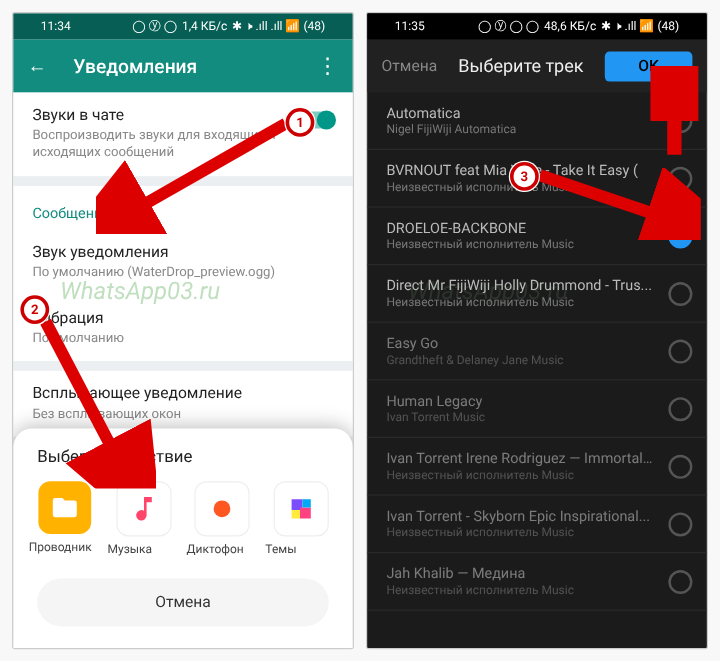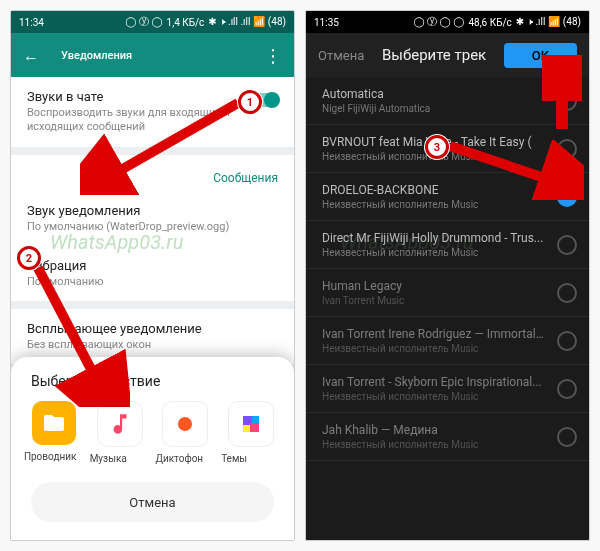--- a/index.html
+++ b/index.html
@@ -22,53 +22,53 @@
     display: flex;
     flex-direction: column;
   }
   
   .phone.left { background: #eceff1; }
   .statusbar {
     height: 22px;
     display: flex;
     align-items: center;
     justify-content: space-between;
-    padding: 0 8px;
+    padding: 0 23px;
     font-size: 10px;
   }
   .phone.left .statusbar { background: #075e54; color: #fff; }
   .phone.right .statusbar { background: #000; color: #fff; gap: 28px; }
   .statusbar .right { display:flex; gap:4px; align-items:center; }
   .appbar {
     height: 44px;
     background: #128c7e;
     color: #fff;
     display: flex;
     align-items: center;
     padding: 0 12px;
     gap: 22px;
   }
-  .appbar .title { font-size: 11px; font-weight: 500; flex:1; }
+  .appbar .title { font-size: 16px; font-weight: 500; flex:1; }
   .appbar .more  { font-size: 18px; }
   .left .content { padding: 0; overflow:hidden; }
   .block { background:#fff; }
   .row { padding: 12px 16px; }
   .row .t1 { font-size: 13px; color:#222; }
   .row .t2 { font-size: 11px; color:#888; margin-top:2px; line-height:1.3; }
   .toggle-row { display:flex; align-items:flex-start; }
   .toggle-row .txt { flex:1; }
   .switch {
     width: 30px; height: 14px; background:#7fcac1; border-radius:10px;
     position:relative; margin-top:4px;
   }
   .switch::after {
     content:""; width:16px; height:16px; background:#009688; border-radius:50%;
     position:absolute; right:-2px; top:-1px;
   }
-  .sect-label { padding: 16px 16px 6px; font-size:12px; color:#128c7e;text-align:right; }
+  .sect-label { padding: 16px 16px 6px; font-size:12px; color:#128c7e; }
   .divider { height:8px; background:#eceff1; }
   .sheet {
     position:absolute; bottom:0; left:0; right:0;
     background:#fff; border-radius:16px 16px 0 0;
     box-shadow: 0 -2px 16px rgba(0,0,0,.25);
     padding: 14px 10px 18px;
   }
   .sheet .stitle { font-size:14px; padding:2px 10px 12px; color:#222; }
   .apps { display:flex; justify-content:space-around; }
   .app { font-size:10px; color:#444; width:60px; }
@@ -246,20 +246,25 @@
         <div class="radio"></div>
       </div>
       <div class="track">
         <div class="a">DROELOE-BACKBONE</div>
         <div class="b">Неизвестный исполнитель Music</div>
         <div class="radio sel"></div>
       </div>
       <div class="track">
         <div class="a">Direct Mr FijiWiji Holly Drummond - Trus...</div>
         <div class="b">Неизвестный исполнитель Music</div>
+        <div class="radio"></div>
+      </div>
+      <div class="track dim2">
+        <div class="a">Easy Go</div>
+        <div class="b">Grandtheft &amp; Delaney Jane Music</div>
         <div class="radio"></div>
       </div>
       <div class="track dim2">
         <div class="a">Human Legacy</div>
         <div class="b">Ivan Torrent Music</div>
         <div class="radio"></div>
       </div>
       <div class="track dim2">
         <div class="a">Ivan Torrent  Irene Rodriguez — Immortal...</div>
         <div class="b">Неизвестный исполнитель Music</div>

